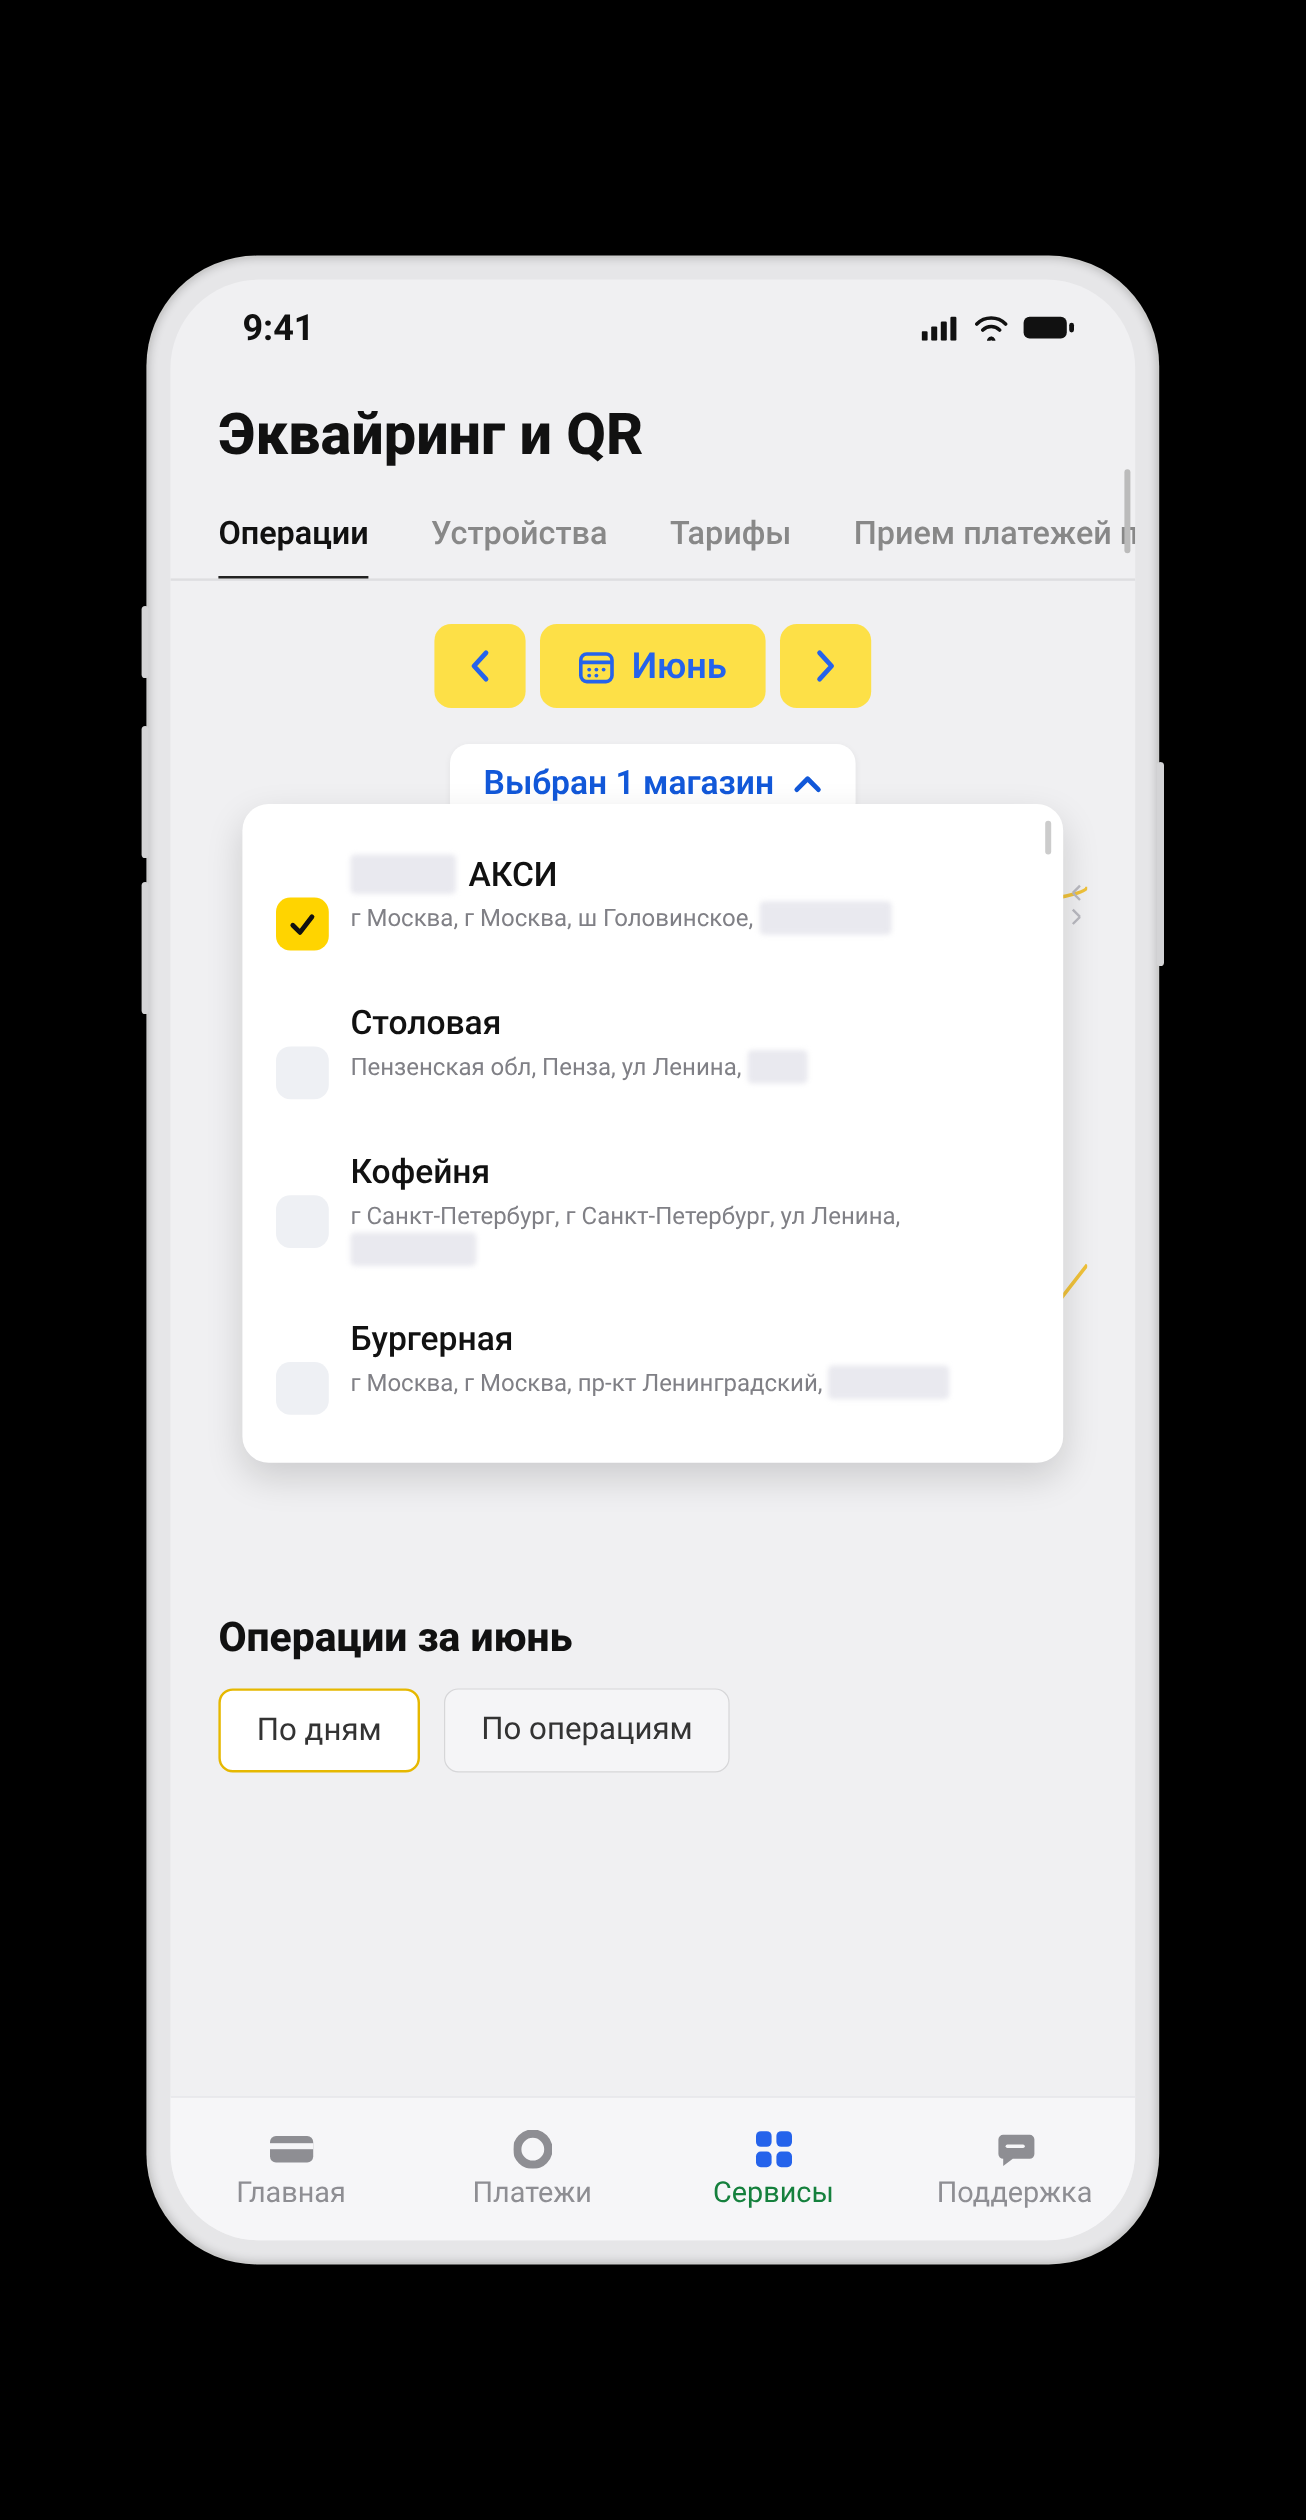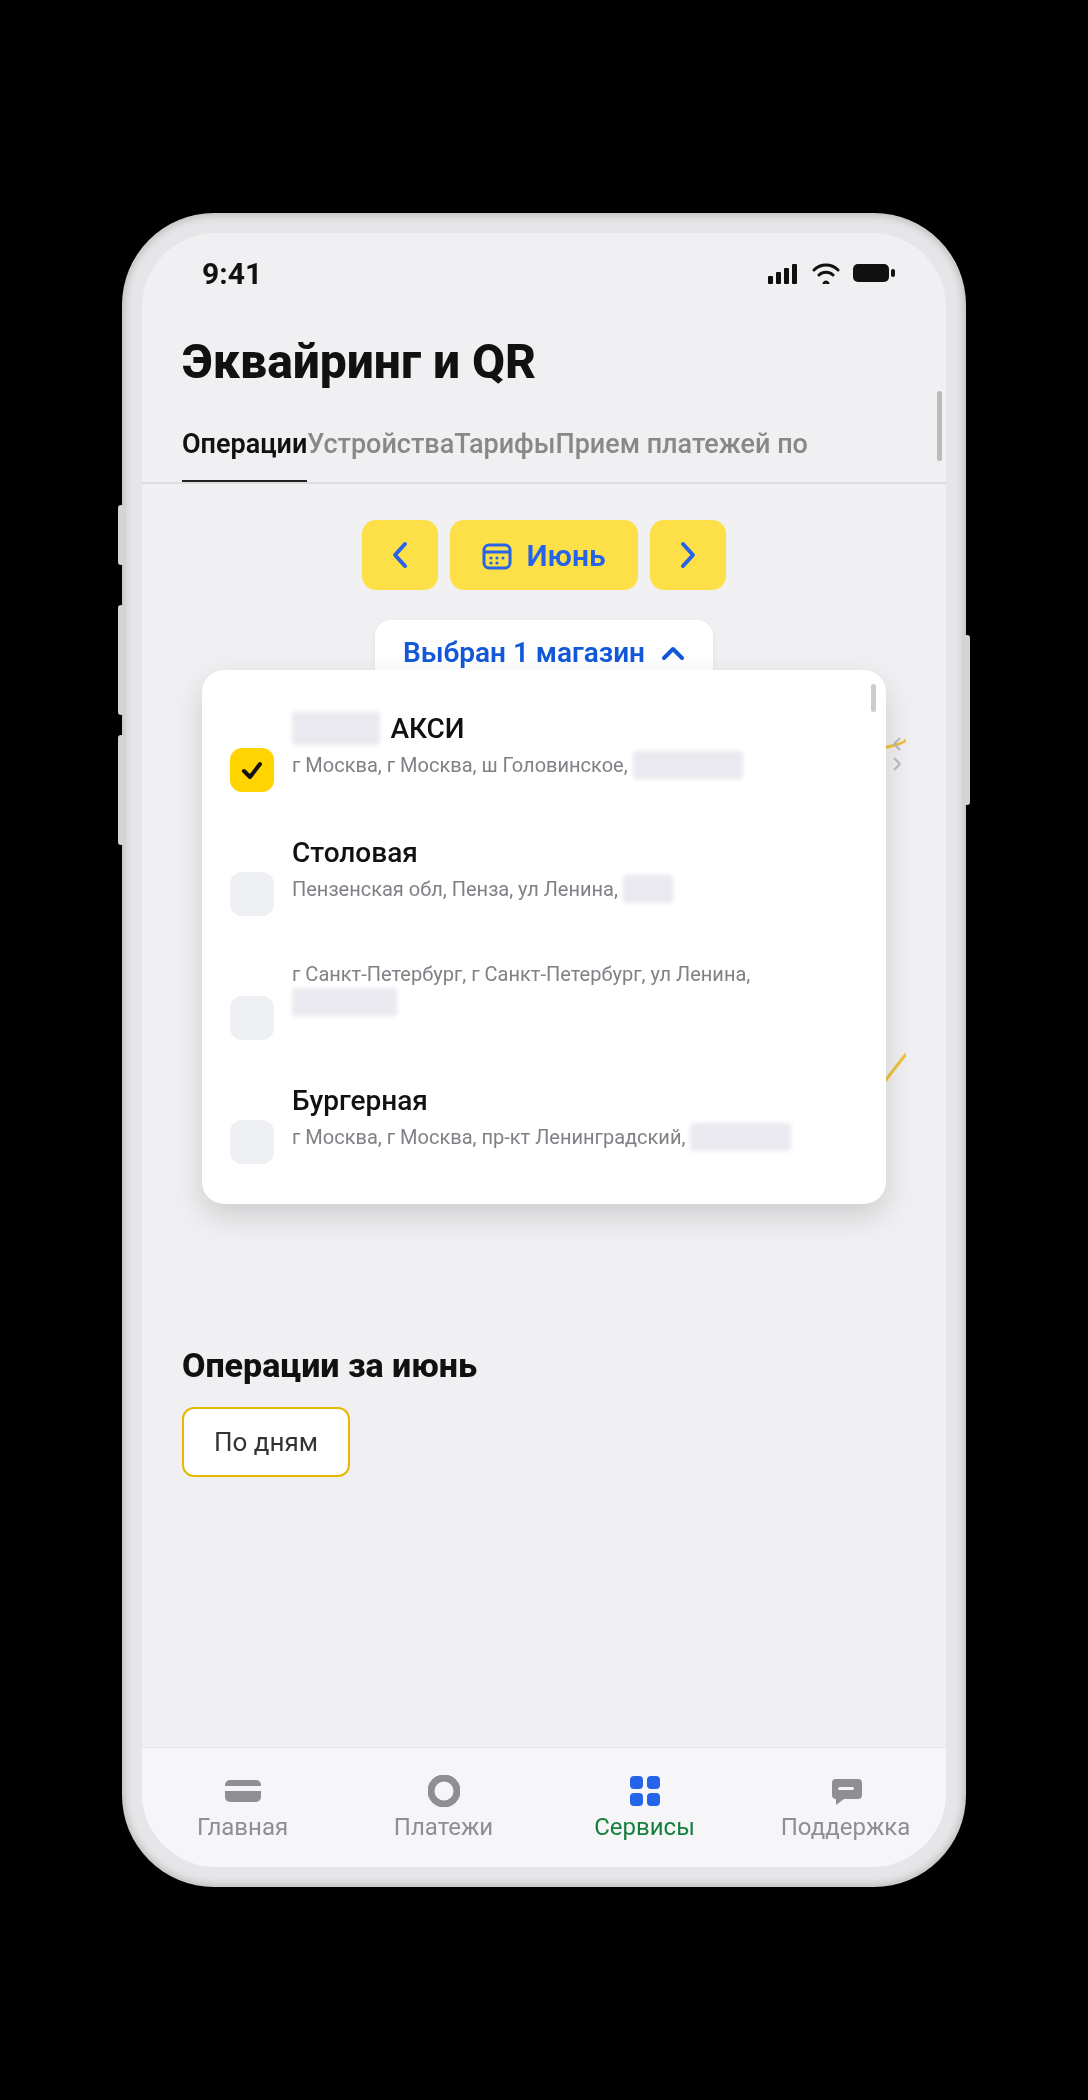--- a/index.html
+++ b/index.html
@@ -25,21 +25,21 @@
     position: relative;
     display:flex; flex-direction:column;
   }
   .status-bar {
     height: 80px; display: flex; align-items: center; justify-content: space-between;
     padding: 0 50px 0 60px; font-size: 30px; font-weight: 700; color:#111;
   }
   .status-icons { display:flex; gap:10px; align-items:center; }
   .page-title { font-size: 48px; font-weight: 800; color:#111; padding: 20px 40px 28px; }
   .tabs {
-    display:flex; padding: 0 40px 0; color:#888; font-size:27px; font-weight:500;
+    display:flex; gap: 52px; padding: 0 40px 0; color:#888; font-size:27px; font-weight:500;
     border-bottom: 2px solid #dedee0; overflow:hidden; white-space:nowrap;text-align:center;
   }
   .tab { padding: 10px 0 22px; position:relative; cursor:pointer; }
   .tab.active { color:#111; font-weight:600; }
   .tab.active::after { content:""; position:absolute; left:0; right:0; bottom:-2px; height:4px; background:#222; }
   .scroll-ind { position:absolute; right:4px; top:158px; width:5px; height:70px; background:#bbb; border-radius:3px; }
   .content { flex:1; position:relative; padding: 36px 40px 0; }
   .month-row { display:flex; justify-content:center; gap:12px; margin-bottom:30px; }
   .month-btn {
     background:#fde047; border-radius:14px; height:70px; display:flex; align-items:center; justify-content:center;
@@ -200,20 +200,23 @@
             <div class="dd-sub">
               <span>Пензенская обл, Пенза, ул Ленина,</span>
               <span class="censor">XXXX</span>
             </div>
           </div>
         </div>
 
         <div class="dd-item">
           <div class="checkbox"></div>
           <div class="dd-text">
+            <div class="dd-title">
+                <span>Кофейня</span>
+              </div>
             <div class="dd-sub">
               <span>г Санкт-Петербург, г Санкт-Петербург, ул Ленина,</span>
               <span class="censor">XXX XXXXX</span>
             </div>
           </div>
         </div>
 
         <div class="dd-item">
           <div class="checkbox"></div>
           <div class="dd-text">
@@ -225,20 +228,21 @@
               <span class="censor">XXXXXXXX</span>
             </div>
           </div>
         </div>
       </div>
 
       <div class="below">
         <div class="section-title" style="padding:0">Операции за июнь</div>
         <div class="seg-row" style="padding-left:0; padding-right:0;">
           <div class="seg active">По дням</div>
+          <div class="seg">По операциям</div>
         </div>
       </div>
 
     </div>
 
     <div class="bottom-nav">
       <div class="bn-item">
         <div class="bn-icon">
           <svg width="40" height="30" viewBox="0 0 40 30">
               <rect x="2" y="4" width="36" height="22" rx="5" fill="#8e8e93"></rect>

